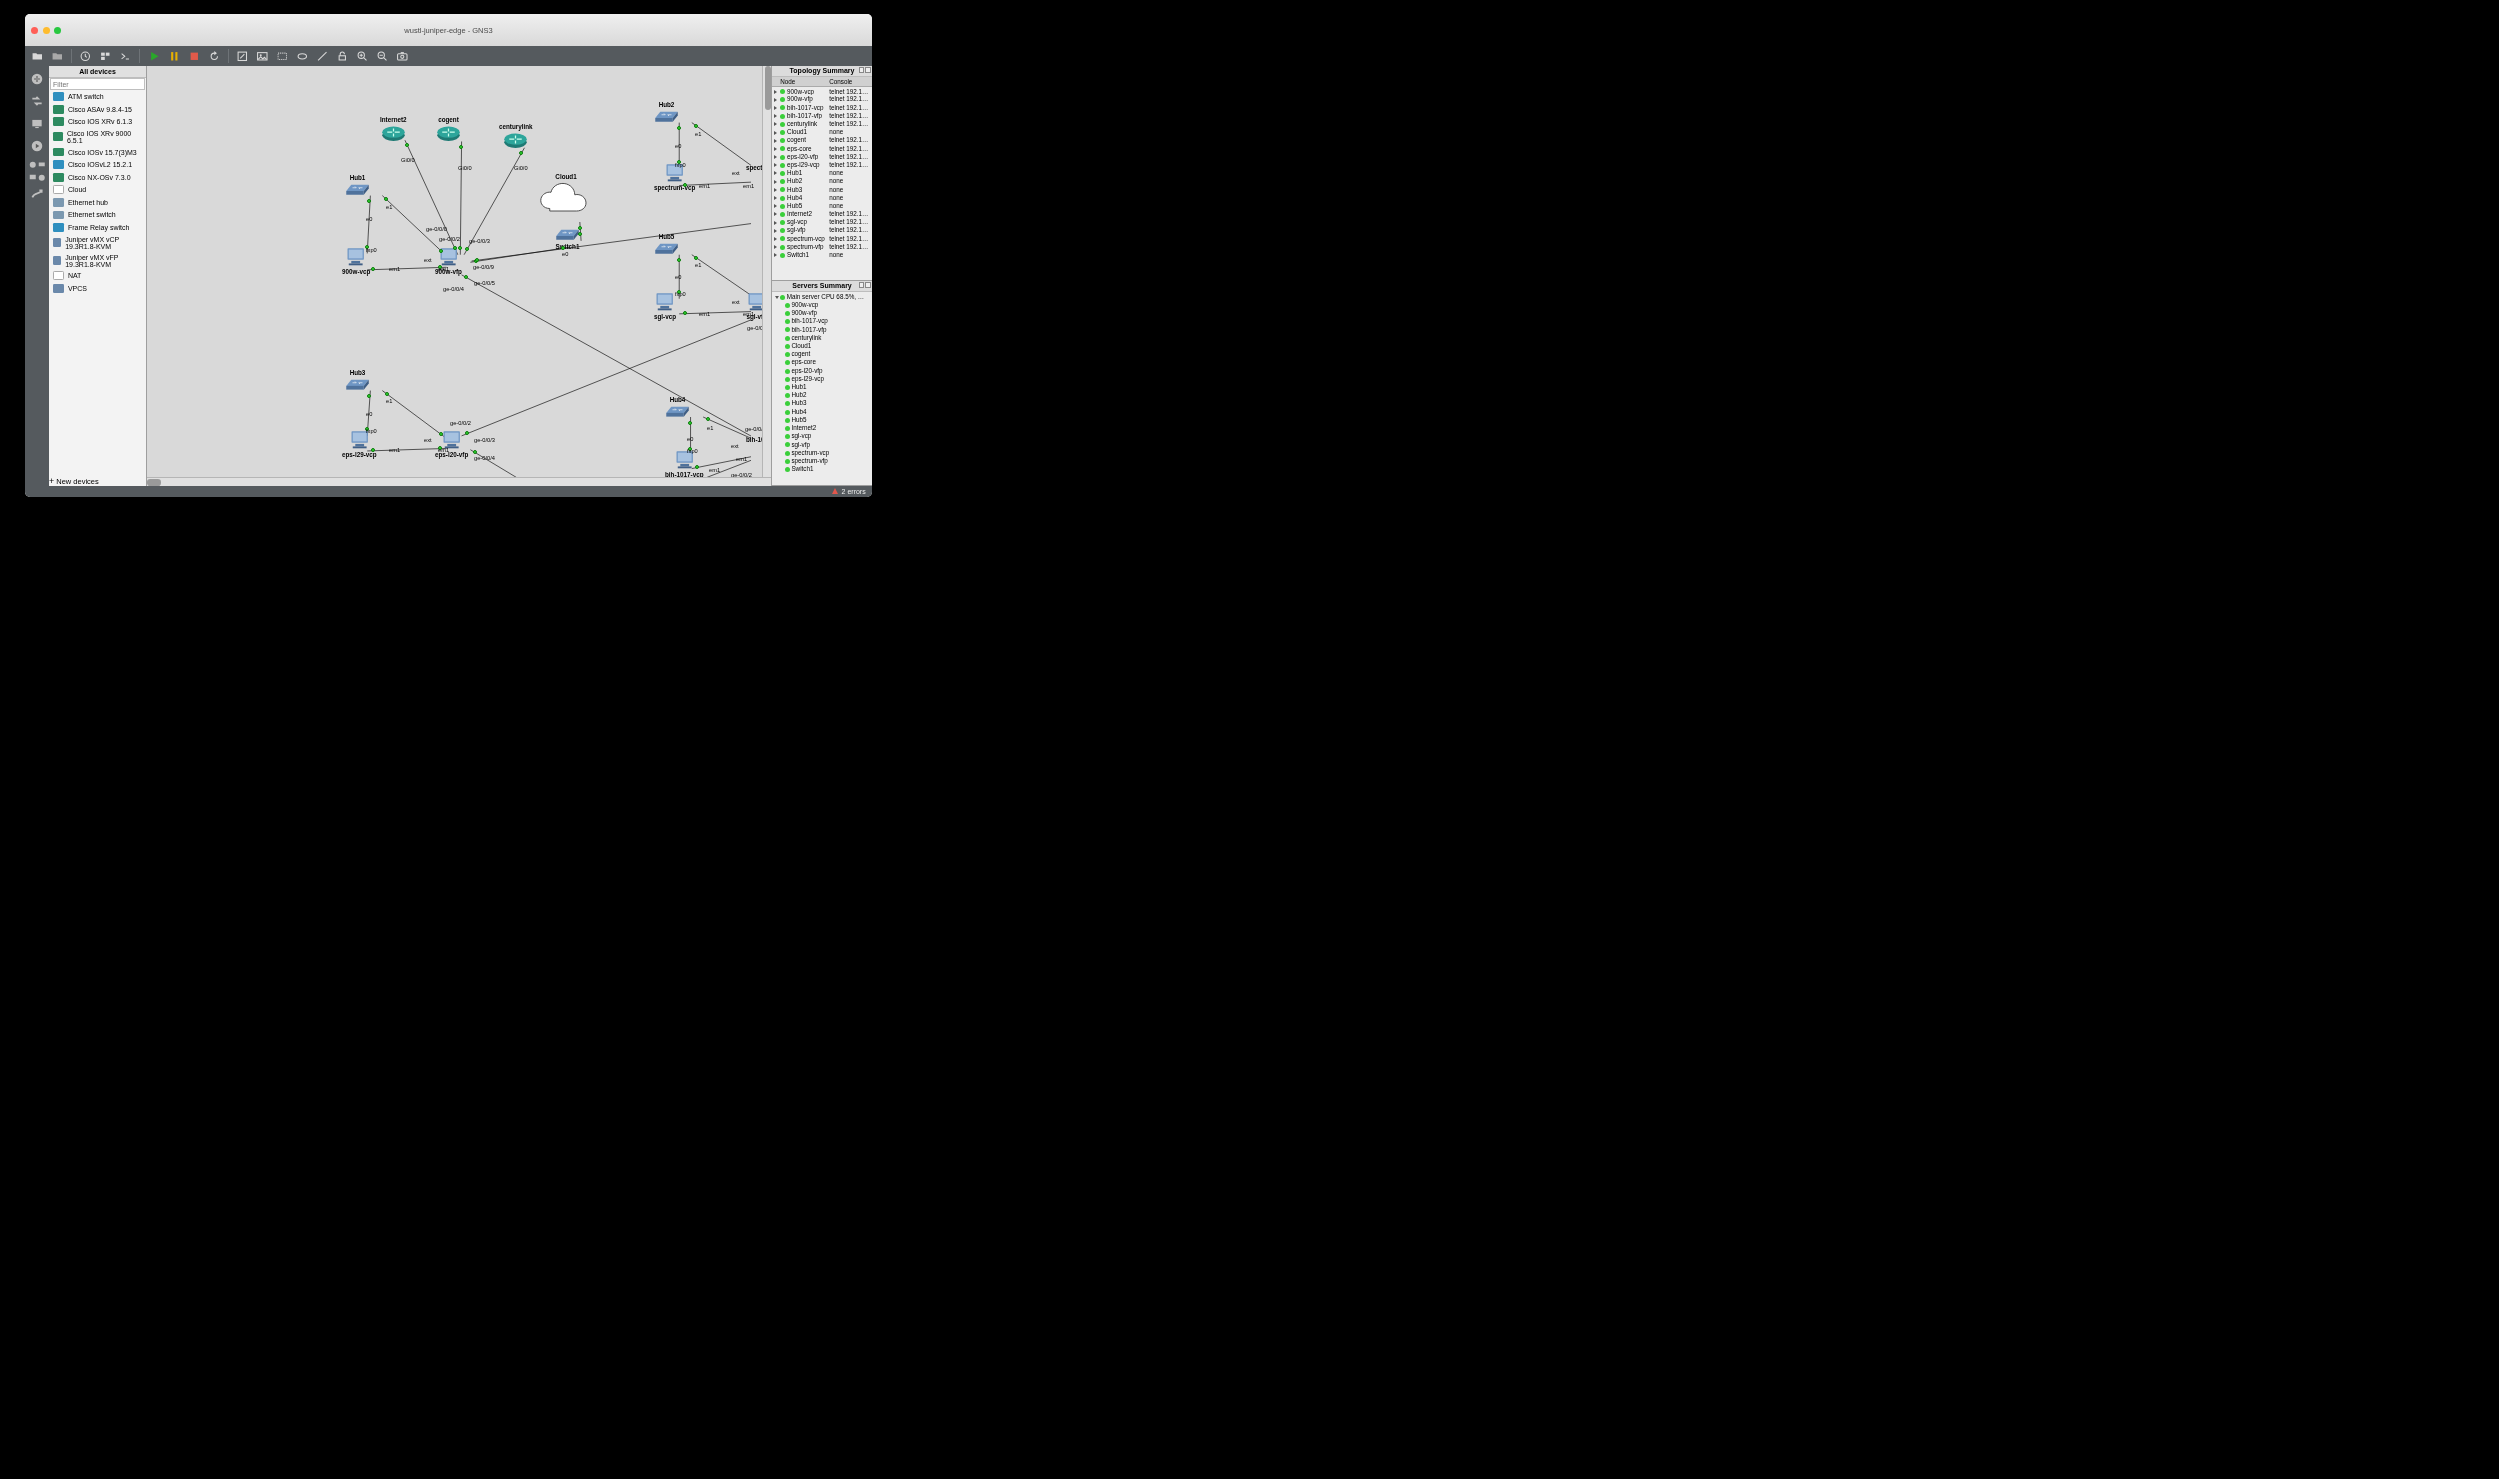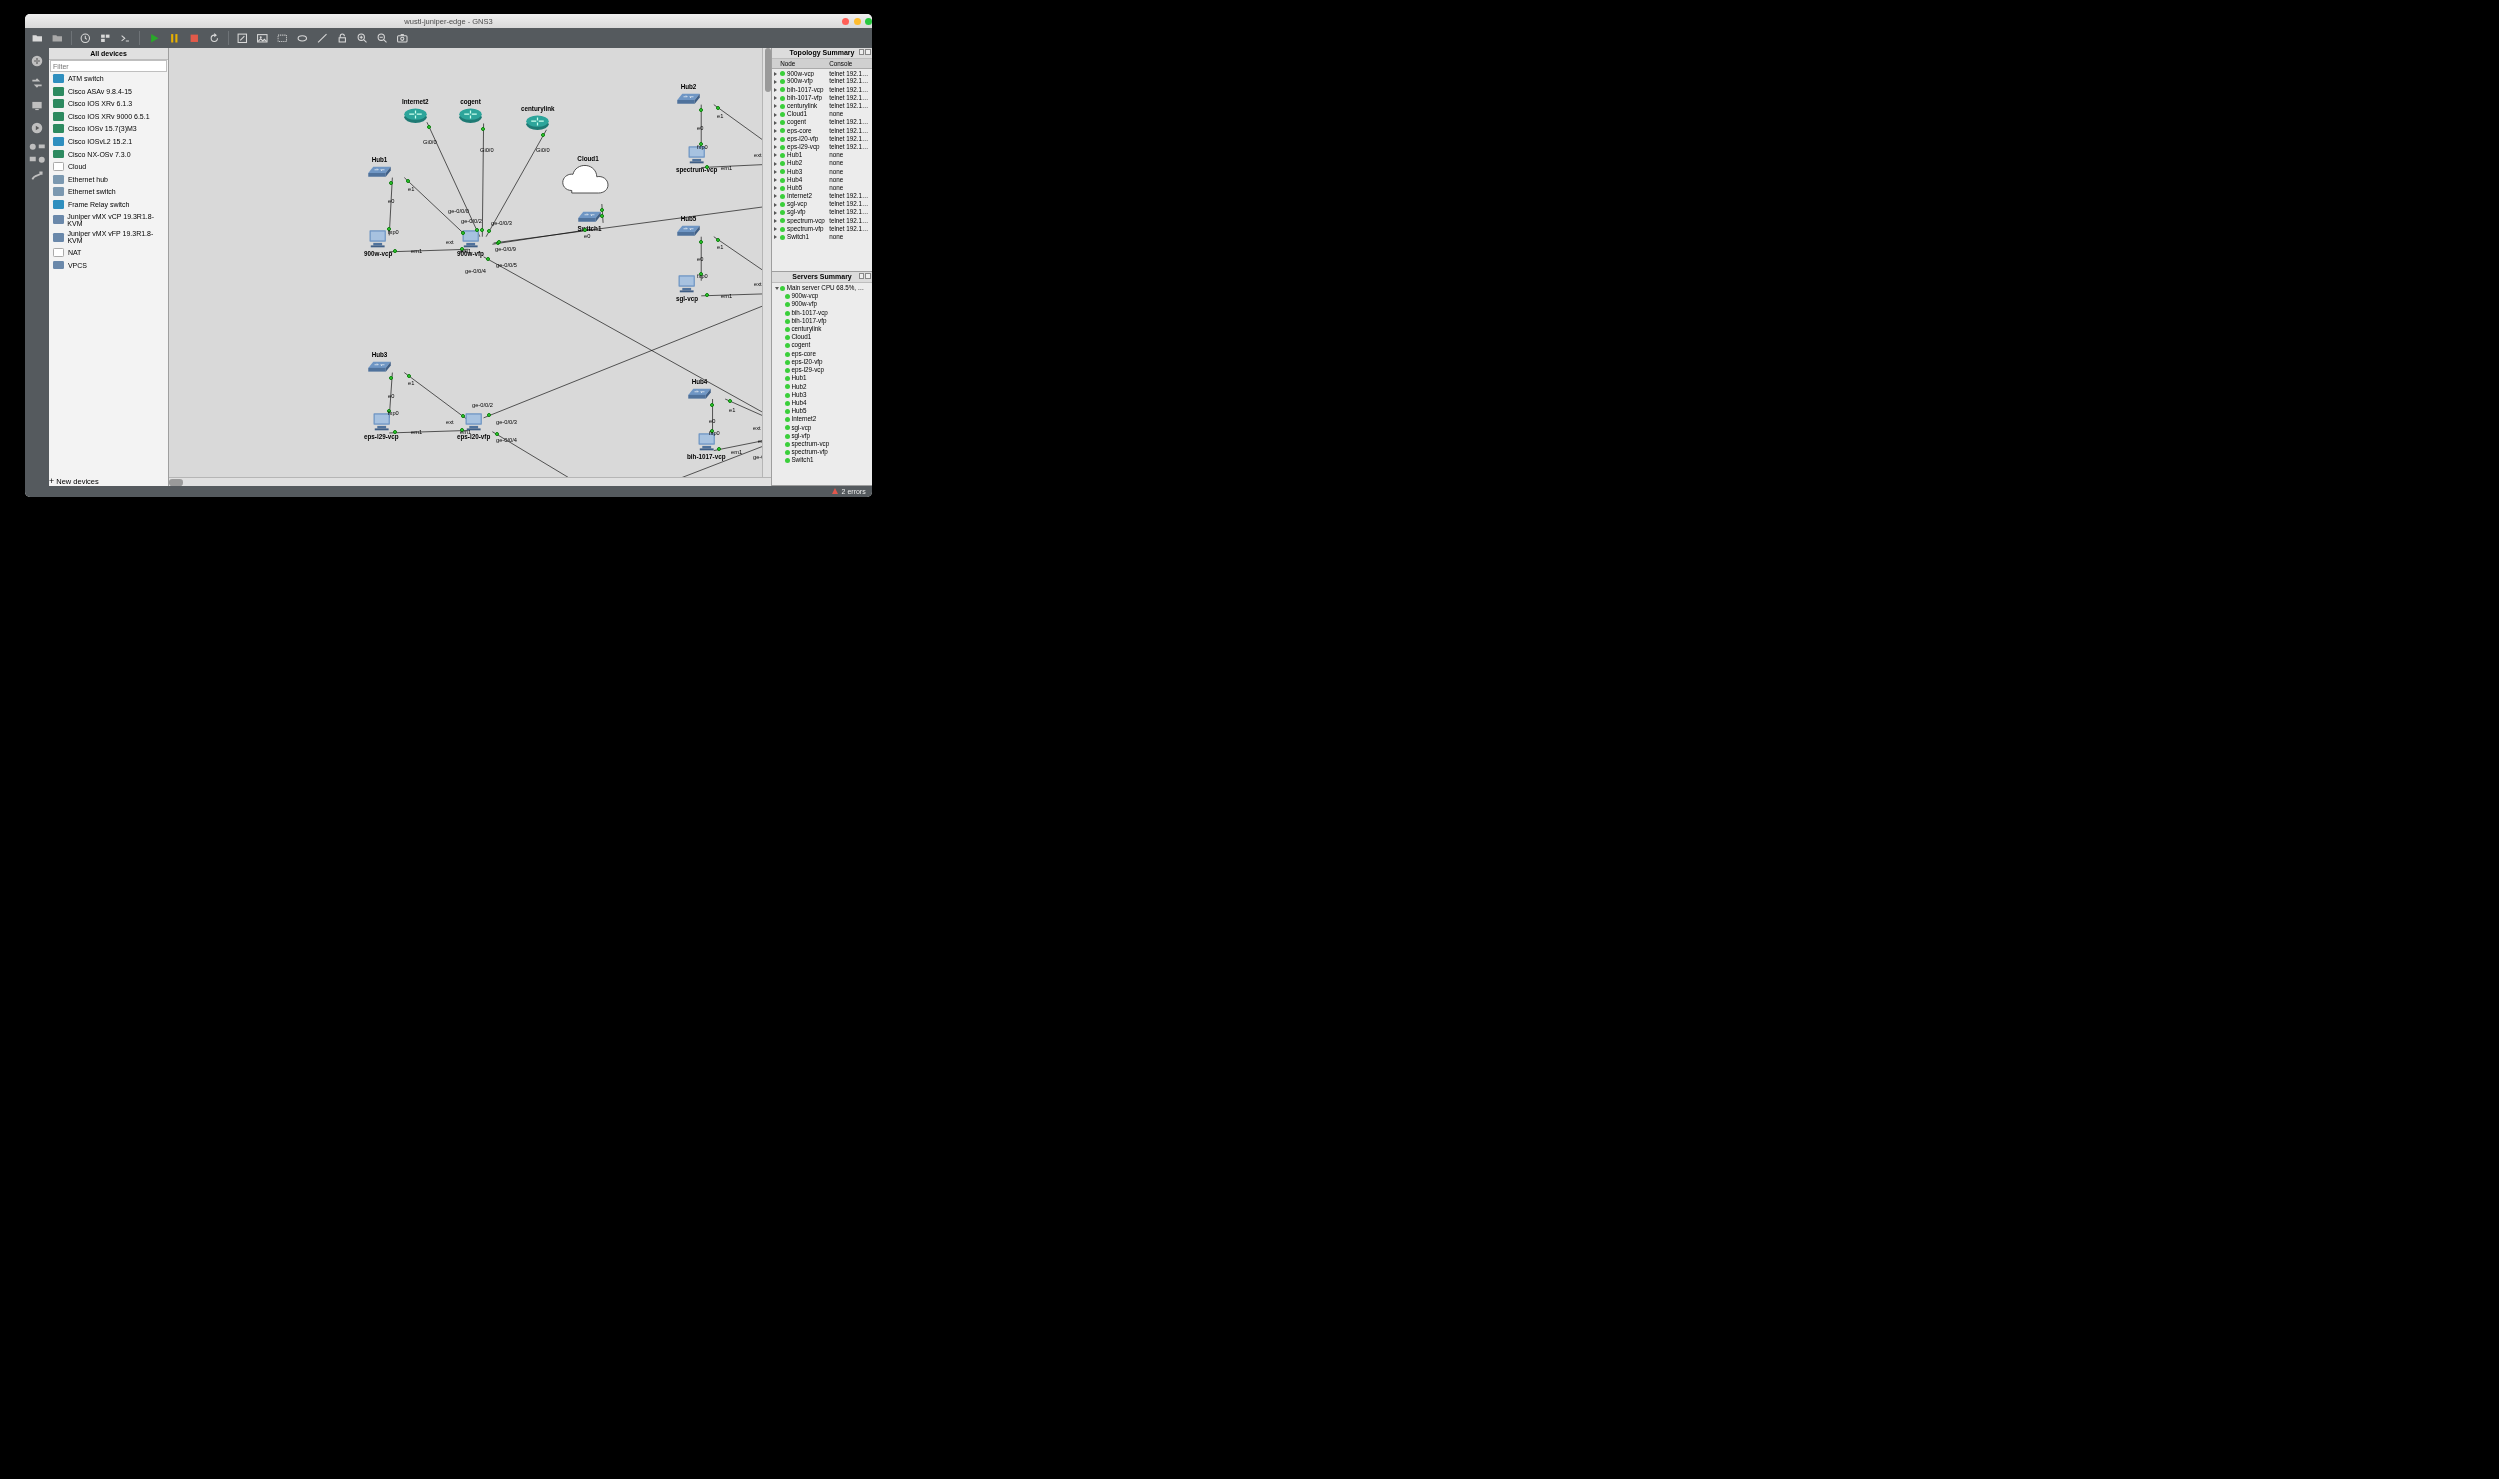--- a/index.html
+++ b/index.html
@@ -1,37 +1,37 @@
 <!DOCTYPE html>
 <html><head>
 <meta charset="utf-8">
 <style>
   * { box-sizing: border-box; margin: 0; padding: 0; }
   html, body { width: 100%; height: 100%; background:#000; font-family: "Helvetica Neue", Arial, sans-serif; font-size: 7.5px; color:#000; }
   .window { position:absolute; left:25px; top:14px; width:847px; height:483px; background:#e9e9e9; border-radius:5px; box-shadow:0 5px 25px rgba(0,0,0,0.6); overflow:hidden; display:flex; flex-direction:column;}
-  .titlebar { height:14px; background:linear-gradient(#efefef,#d9d9d9); display:flex; align-items:center; position:relative;justify-content:flex-end; }
+  .titlebar { height:32px; background:linear-gradient(#efefef,#d9d9d9); display:flex; align-items:center; position:relative; }
   .traffic { display:flex; gap:4.4px; margin-left:6.3px; }
   .tl { width:7px;height:7px;border-radius:50%; display:inline-block; }
   .tl.red{background:#ff5f57;} .tl.yel{background:#febc2e;} .tl.grn{background:#28c840;}
   .titlebar .title { position:absolute; left:0; right:0; text-align:center; font-size:7.5px; color:#4b4b4b; pointer-events:none;}
   .toolbar { height:20px; background:#555a5e; display:flex; align-items:center; padding:0 5px; gap:5px; }
   .tbtn { width:15px;height:15px; display:flex;align-items:center;justify-content:center; color:#e5e5e5; }
   .tbtn svg{width:12.6px;height:12.6px;}
   .sep { width:0.6px; height:14px; background:#6e7377; margin:0 1.3px;}
   .tbtn.play svg{fill:#2aa82a;}
   .tbtn.pause svg{fill:#e8b100;}
   .tbtn.stop svg{fill:#e25a4a;}
   .content { flex:1; display:flex; min-height:0; }
   
   .leftcol { width:24px; background:#555a5e; display:flex; flex-direction:column; align-items:center; padding-top:3.8px; gap:5px; }
   .leftcol .ic { width:17.6px;height:17.6px;display:flex;align-items:center;justify-content:center; color:#d9d9d9; }
   .leftcol .row2{display:flex; gap:1.3px;}
   .leftcol .row2 .mini{width:8.2px;height:8.2px;display:flex;align-items:center;justify-content:center;color:#d9d9d9;}
   
-  .devpanel { width:120px; background:#f3f3f3; border-right:0.6px solid #9e9e9e; display:flex; flex-direction:column; }
+  .devpanel { width:98px; background:#f3f3f3; border-right:0.6px solid #9e9e9e; display:flex; flex-direction:column; }
   .devpanel .hdr { text-align:center; font-weight:bold; font-size:7px; padding:1.9px 0; background:#e0e0e0; border-bottom:0.6px solid #bdbdbd;}
   .devpanel input { margin:0.6px; height:11.3px; font-size:7px; padding:0 2.5px; border:0.6px solid #bfbfbf; background:#fff; color:#888;}
   .devlist { flex:1; overflow:auto; }
   .devlist .row { display:flex; align-items:center; gap:3.8px; padding:1.9px 3.8px; font-size:7px; }
   .devlist .row .ico{ width:11.3px;height:8.8px;border-radius:1.3px; display:flex;align-items:center;justify-content:center;}
   
   .canvaswrap { flex:1; position:relative; background:#d9d9d9; overflow:hidden; min-width:0;}
   .canvas { position:absolute; left:0; top:0; right:0; bottom:8.8px; background:#d9d9d9; }
   .hscroll{position:absolute;left:0;right:0;bottom:0;height:8.8px;background:#e0e0e0;border-top:0.6px solid #b5b5b5;}
   .hscroll .thmb{position:absolute;left:0;top:1.3px;height:6.3px;width:14px;background:#9a9a9a;border-radius:3.1px;}

